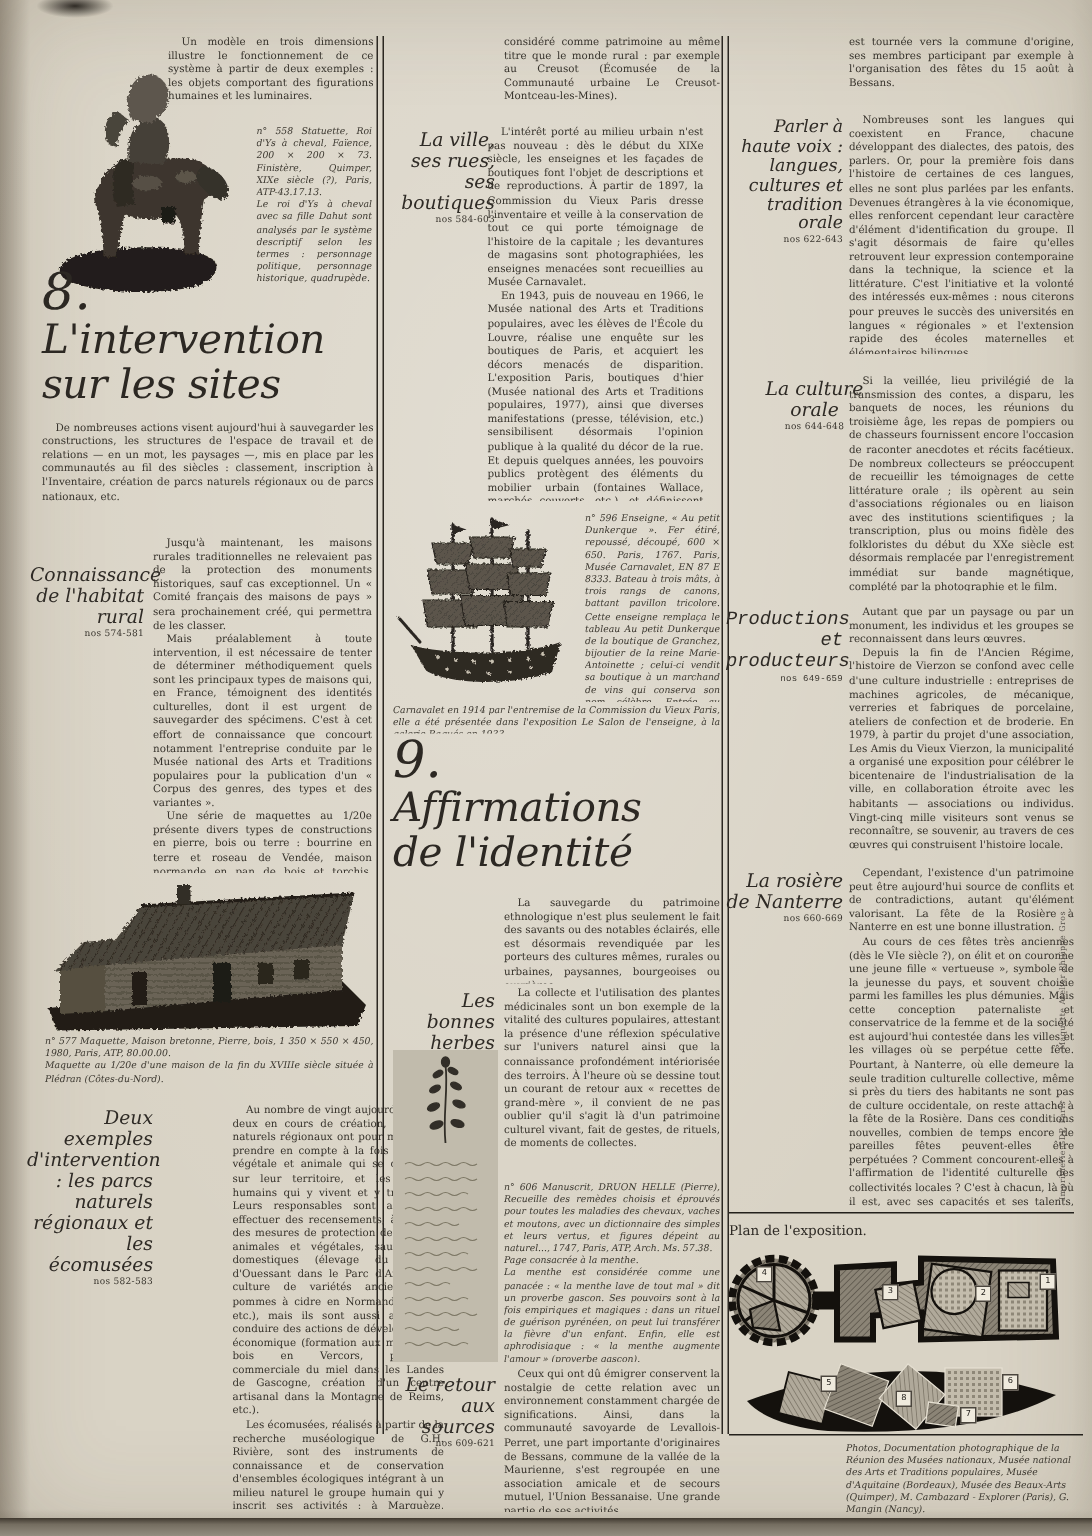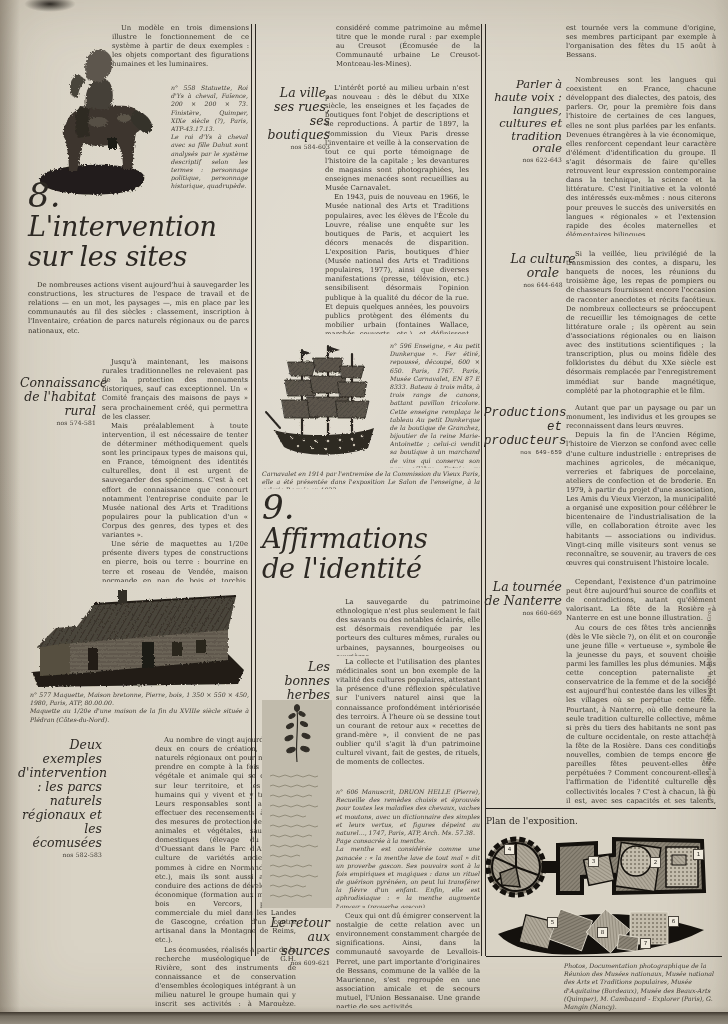--- a/index.html
+++ b/index.html
@@ -293,21 +293,21 @@
   <div class="abs sh" style="left:484px;top:406px;width:78px;font-family:Liberation Mono, monospace;">
     <span>Productions et producteurs</span>
     <span class="nos">nos 649-659</span>
   </div>
   <div class="abs bt" style="left:566px;top:404px;width:150px;height:164px;">
     <p>Autant que par un paysage ou par un monument, les individus et les groupes se reconnaissent dans leurs œuvres.</p>
     <p>Depuis la fin de l'Ancien Régime, l'histoire de Vierzon se confond avec celle d'une culture industrielle : entreprises de machines agricoles, de mécanique, verreries et fabriques de porcelaine, ateliers de confection et de broderie. En 1979, à partir du projet d'une association, Les Amis du Vieux Vierzon, la municipalité a organisé une exposition pour célébrer le bicentenaire de l'industrialisation de la ville, en collaboration étroite avec les habitants — associations ou individus. Vingt-cinq mille visiteurs sont venus se reconnaître, se souvenir, au travers de ces œuvres qui construisent l'histoire locale.</p>
   </div>
 
   <div class="abs sh" style="left:484px;top:580px;width:78px;">
-    <span>La tournée de Nanterre</span>
+    <span>La rosière de Nanterre</span>
     <span class="nos">nos 660-669</span>
   </div>
   <div class="abs bt" style="left:566px;top:578px;width:150px;height:226px;">
     <p>Cependant, l'existence d'un patrimoine peut être aujourd'hui source de conflits et de contradictions, autant qu'élément valorisant. La fête de la Rosière à Nanterre en est une bonne illustration.</p>
     <p>Au cours de ces fêtes très anciennes (dès le VIe siècle ?), on élit et on couronne une jeune fille « vertueuse », symbole de la jeunesse du pays, et souvent choisie parmi les familles les plus démunies. Mais cette conception paternaliste et conservatrice de la femme et de la société est aujourd'hui contestée dans les villes et les villages où se perpétue cette fête. Pourtant, à Nanterre, où elle demeure la seule tradition culturelle collective, même si près du tiers des habitants ne sont pas de culture occidentale, on reste attaché à la fête de la Rosière. Dans ces conditions nouvelles, combien de temps encore de pareilles fêtes peuvent-elles être perpétuées ? Comment concourent-elles à l'affirmation de l'identité culturelle des collectivités locales ? C'est à chacun, là où il est, avec ses capacités et ses talents, d'élaborer la réponse.</p>
   </div>
 
   <div class="abs hrule" style="left:486px;top:808px;width:230px;"></div>
   <div class="abs planlabel" style="left:486px;top:816px;width:140px;">Plan de l'exposition.</div>
 

